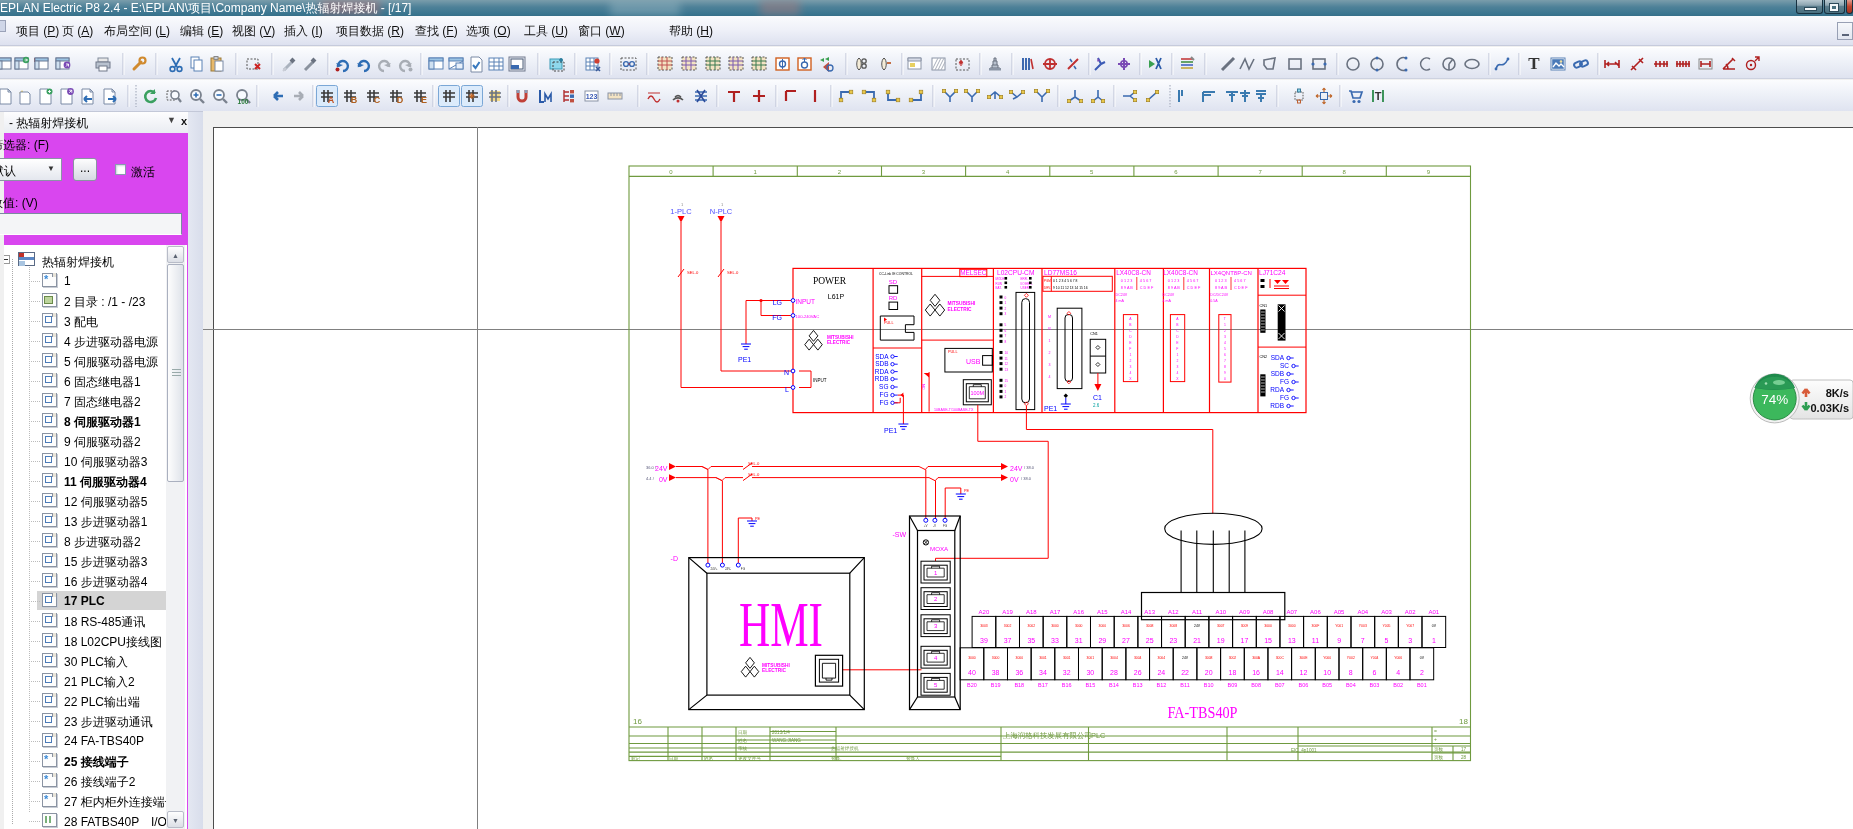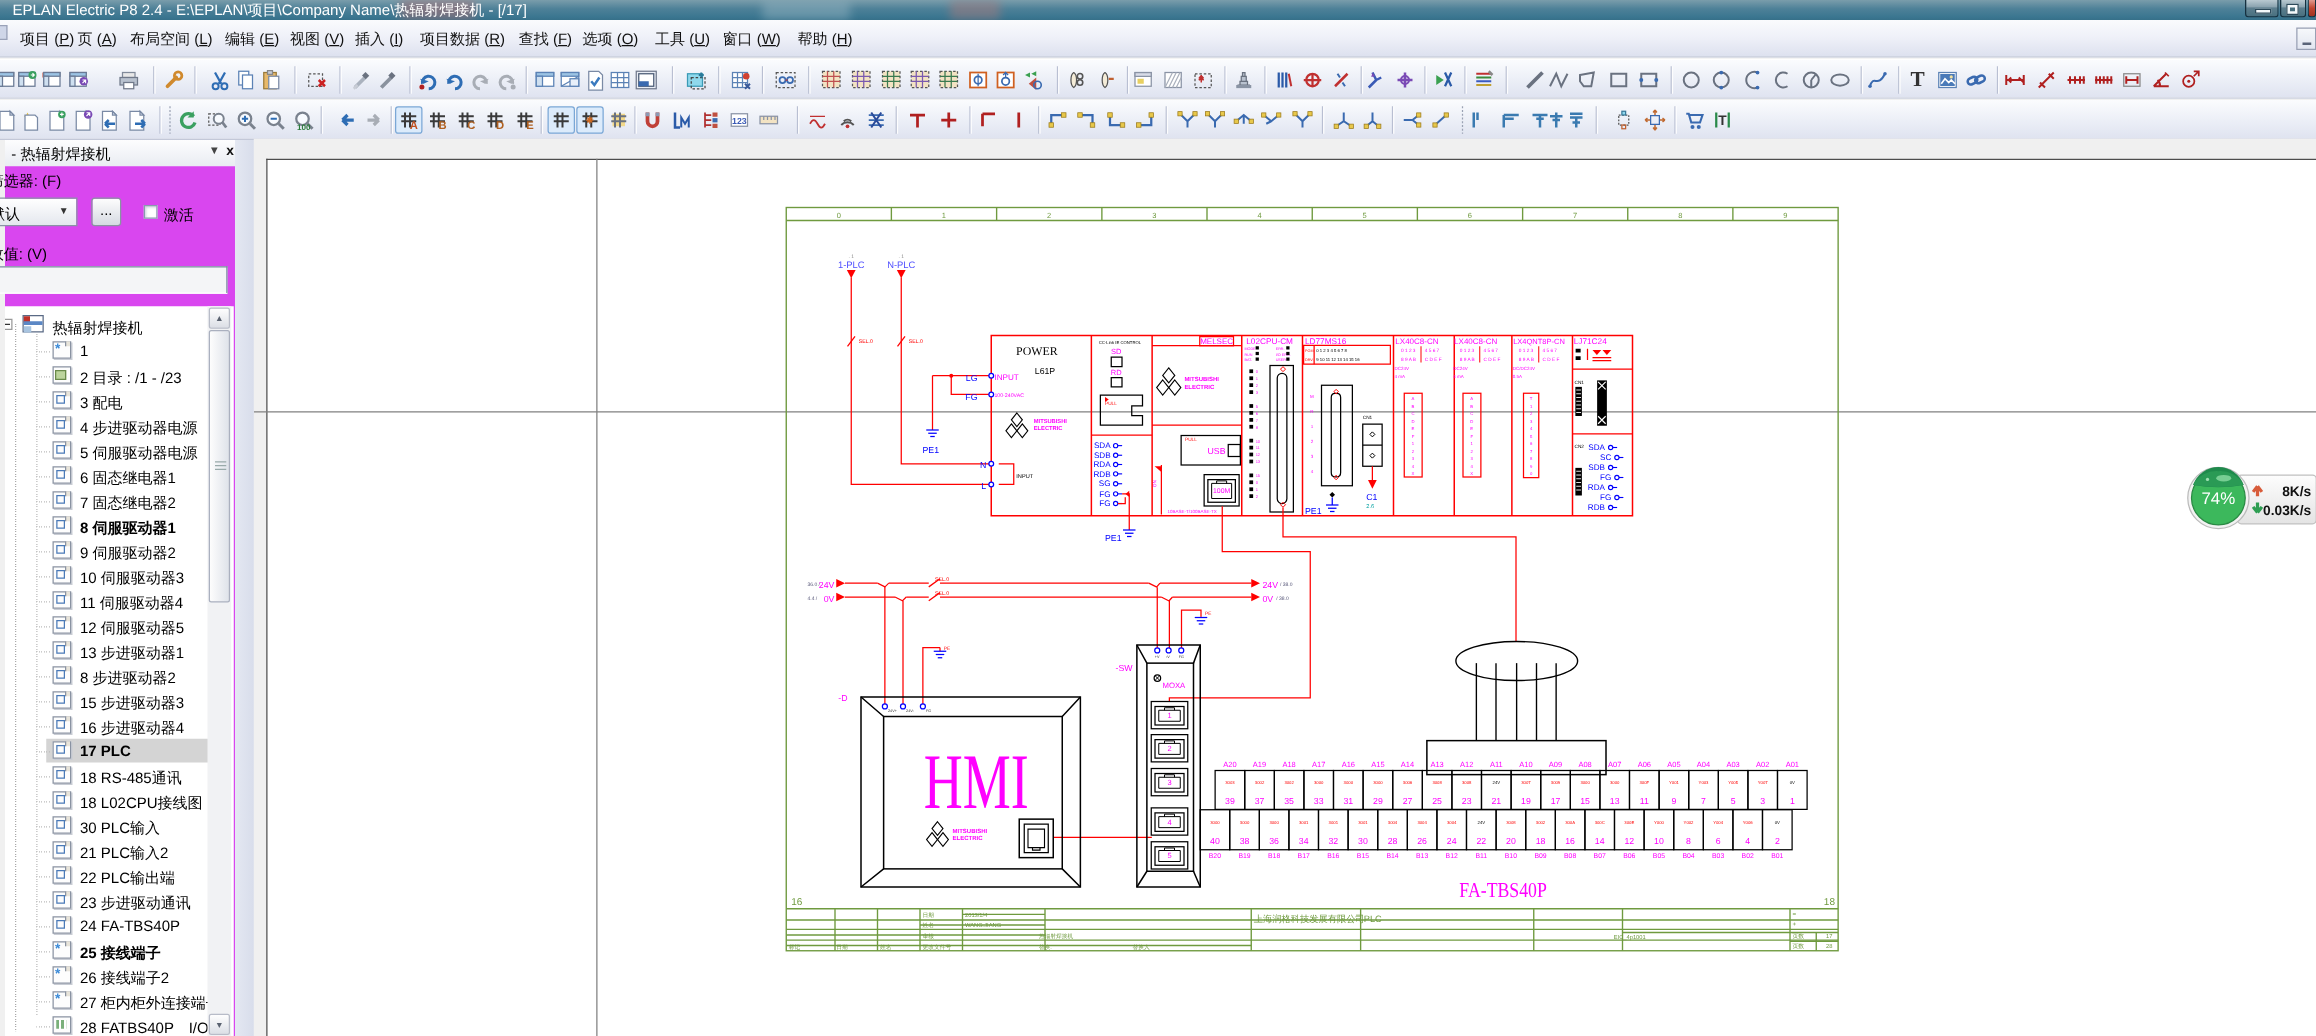--- a/index.html
+++ b/index.html
@@ -1,17 +1,17 @@
 <!DOCTYPE html>
 <html><head><meta charset="utf-8"><style>
 *{margin:0;padding:0;box-sizing:border-box}
 html,body{width:1853px;height:829px;overflow:hidden;font-family:"Liberation Sans",sans-serif;background:#f0f0f0}
 #titlebar{position:absolute;left:0;top:0;width:1853px;height:28px;
  background:linear-gradient(180deg,#7a9dab 0%,#4e8198 25%,#3b7690 48%,#2d647c 75%,#245468 100%);
- color:#fff;font-size:12px;line-height:16px;padding-left:10px;white-space:nowrap}
+ color:#fff;font-size:12px;line-height:16px;padding-left:0;white-space:nowrap}
 #titlebar .blob{position:absolute;top:0;height:16px;filter:blur(4px);opacity:.45}
 #titlebar .tb-btn{position:absolute;top:0;height:14px;border:1px solid #16303f;border-top:none;
  background:linear-gradient(180deg,#b9c9d1 0%,#8da5b1 40%,#5c7e8e 50%,#49707f 100%);border-radius:0 0 3px 3px}
 #menubar{position:absolute;left:0;top:16px;width:1853px;height:30px;
  background:linear-gradient(180deg,#fafbfd 0%,#eef0f8 50%,#dde1ef 100%);
  border-bottom:1px solid #c6cbdc;font-size:12px;color:#111}
 #menubar span.mi{position:absolute;top:7px;white-space:nowrap}
 .tbrow{position:absolute;left:0;width:1853px;height:32px;
  background:linear-gradient(180deg,#fbfcfe 0%,#eef1f8 45%,#dfe3f0 100%)}
 #tb1{top:47px;border-top:1px solid #fff;border-bottom:1px solid #cdd2e0}
@@ -53,21 +53,21 @@
 <span class="mi" style="left:62px">页 (<span class="u">A</span>)</span>
 <span class="mi" style="left:104px">布局空间 (<span class="u">L</span>)</span>
 <span class="mi" style="left:180px">编辑 (<span class="u">E</span>)</span>
 <span class="mi" style="left:232px">视图 (<span class="u">V</span>)</span>
 <span class="mi" style="left:284px">插入 (<span class="u">I</span>)</span>
 <span class="mi" style="left:336px">项目数据 (<span class="u">R</span>)</span>
 <span class="mi" style="left:415px">查找 (<span class="u">F</span>)</span>
 <span class="mi" style="left:466px">选项 (<span class="u">O</span>)</span>
 <span class="mi" style="left:524px">工具 (<span class="u">U</span>)</span>
 <span class="mi" style="left:578px">窗口 (<span class="u">W</span>)</span>
-<span class="mi" style="left:638px">帮助 (<span class="u">H</span>)</span>
+<span class="mi" style="left:669px">帮助 (<span class="u">H</span>)</span>
 <div style="position:absolute;left:1837px;top:6px;width:16px;height:18px;border:1px solid #98a0b4;background:linear-gradient(180deg,#f6f8fb,#e2e6f0)">
       <div style="position:absolute;left:4px;top:11px;width:7px;height:2px;background:#5a6478"></div>
     </div>
 </div>
 <div class="tbrow" id="tb1"><svg width="1853" height="32">
       <g transform="translate(-4,7)">
         <rect x="2" y="3" width="13" height="11" fill="#fff" stroke="#6a7a95"></rect>
         <rect x="2" y="3" width="13" height="3" fill="#9cc4e4" stroke="#6a7a95"></rect>
         <rect x="2" y="6" width="4" height="8" fill="#cfe0f0" stroke="#6a7a95"></rect>
       </g>
@@ -1475,21 +1475,21 @@
           <span style="position:absolute;right:0px;top:-1px;width:4px;height:4px;background:#e8e4da;border-left:1px solid #8a93a2"></span>
         </span>
         <span class="lbl" style="font-weight:normal">10 伺服驱动器3</span>
         <div style="position:absolute;left:25px;top:10px;width:11px;height:1px;background:repeating-linear-gradient(90deg,#bbb 0 1px,transparent 1px 2px)"></div>
       </div>
 <div class="trow" style="top:226px">
         <span class="ticon" style="background:#fdfdfd;border:1px solid #8a93a2;box-shadow:1px 1px 0 #c8ccd4">
           <span style="position:absolute;left:2px;top:2px;width:7px;height:7px;border:1.5px solid #4a7ab8"></span>
           <span style="position:absolute;right:0px;top:-1px;width:4px;height:4px;background:#e8e4da;border-left:1px solid #8a93a2"></span>
         </span>
-        <span class="lbl" style="font-weight:normal">11 伺服驱动器4</span>
+        <span class="lbl" style="font-weight:bold">11 伺服驱动器4</span>
         <div style="position:absolute;left:25px;top:10px;width:11px;height:1px;background:repeating-linear-gradient(90deg,#bbb 0 1px,transparent 1px 2px)"></div>
       </div>
 <div class="trow" style="top:246px">
         <span class="ticon" style="background:#fdfdfd;border:1px solid #8a93a2;box-shadow:1px 1px 0 #c8ccd4">
           <span style="position:absolute;left:2px;top:2px;width:7px;height:7px;border:1.5px solid #4a7ab8"></span>
           <span style="position:absolute;right:0px;top:-1px;width:4px;height:4px;background:#e8e4da;border-left:1px solid #8a93a2"></span>
         </span>
         <span class="lbl" style="font-weight:normal">12 伺服驱动器5</span>
         <div style="position:absolute;left:25px;top:10px;width:11px;height:1px;background:repeating-linear-gradient(90deg,#bbb 0 1px,transparent 1px 2px)"></div>
       </div>

